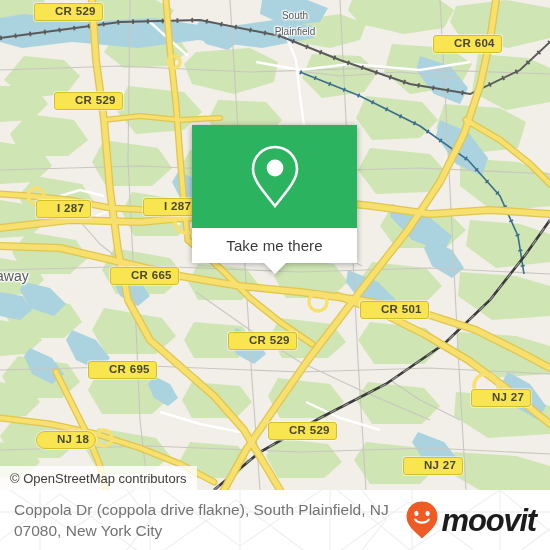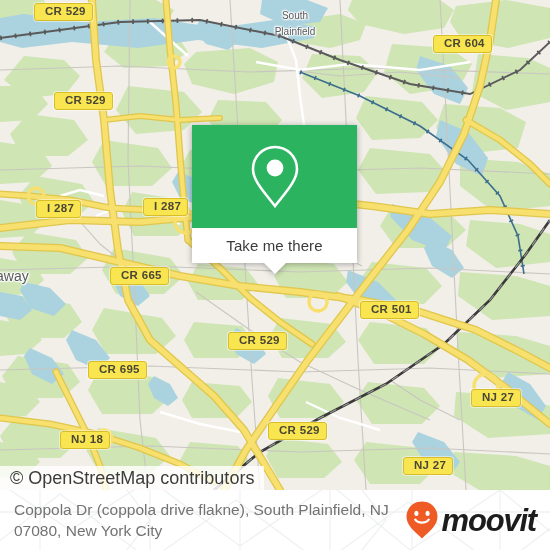--- a/index.html
+++ b/index.html
@@ -20,21 +20,21 @@
   
   .shield{
     position:absolute;
     background:#f8e54f;
     border:1.6px solid #d8bd2a;
     border-radius:3px;
     color:#4a4736;
     font-size:11.5px;
     font-weight:bold;
     letter-spacing:.3px;
-    padding:1px 6px 2px 10px;
+    padding:1px 6px 2px 20px;
     white-space:nowrap;
     line-height:13px;
     box-shadow:0 0 0 1px rgba(255,255,255,.45);
   }
 
   
   .place-label{
     position:absolute;
     color:#59595c;
     font-size:10px;
@@ -81,21 +81,21 @@
   }
 
   
   #osm-attrib{
     position:absolute; left:0; bottom:0;
     height:24px;
     padding:0 10px 0 10px;
     display:flex; align-items:center;
     background:rgba(255,255,255,.80);
     color:#3c3c3c;
-    font-size:18px;
+    font-size:13px;
     white-space:nowrap;
   }
 
   
   #footer{
     position:absolute; left:0; top:490px;
     width:550px; height:60px;
     background:#ffffff;
     overflow:hidden;
   }
@@ -301,21 +301,21 @@
   <div class="shield" style="left:54px; top:92px;">CR 529</div>
   <div class="shield" style="left:433px; top:35px;">CR 604</div>
   <div class="shield" style="left:36px; top:200px;">I 287</div>
   <div class="shield" style="left:143px; top:198px;">I 287</div>
   <div class="shield" style="left:110px; top:267px;">CR 665</div>
   <div class="shield" style="left:360px; top:301px;">CR 501</div>
   <div class="shield" style="left:228px; top:332px;">CR 529</div>
   <div class="shield" style="left:88px; top:361px;">CR 695</div>
   <div class="shield" style="left:471px; top:389px;">NJ 27</div>
   <div class="shield" style="left:268px; top:422px;">CR 529</div>
-  <div class="shield" style="left:60px; top:431px;">NJ 18</div>
+  <div class="shield" style="left:36px; top:431px;border-radius:9px;">NJ 18</div>
   <div class="shield" style="left:403px; top:457px;">NJ 27</div>
 
   <div id="popup">
     <div id="popup-head">
       <svg width="56" height="68" viewBox="0 0 56 68">
         <path d="M28 4 C15.8 4 6 13.8 6 26 C6 38 18 50 28 63 C38 50 50 38 50 26 C50 13.8 40.2 4 28 4 Z" fill="none" stroke="#ffffff" stroke-width="2.6"></path>
         <circle cx="28" cy="25" r="8.4" fill="#ffffff"></circle>
       </svg>
     </div>
     <div id="popup-foot">

